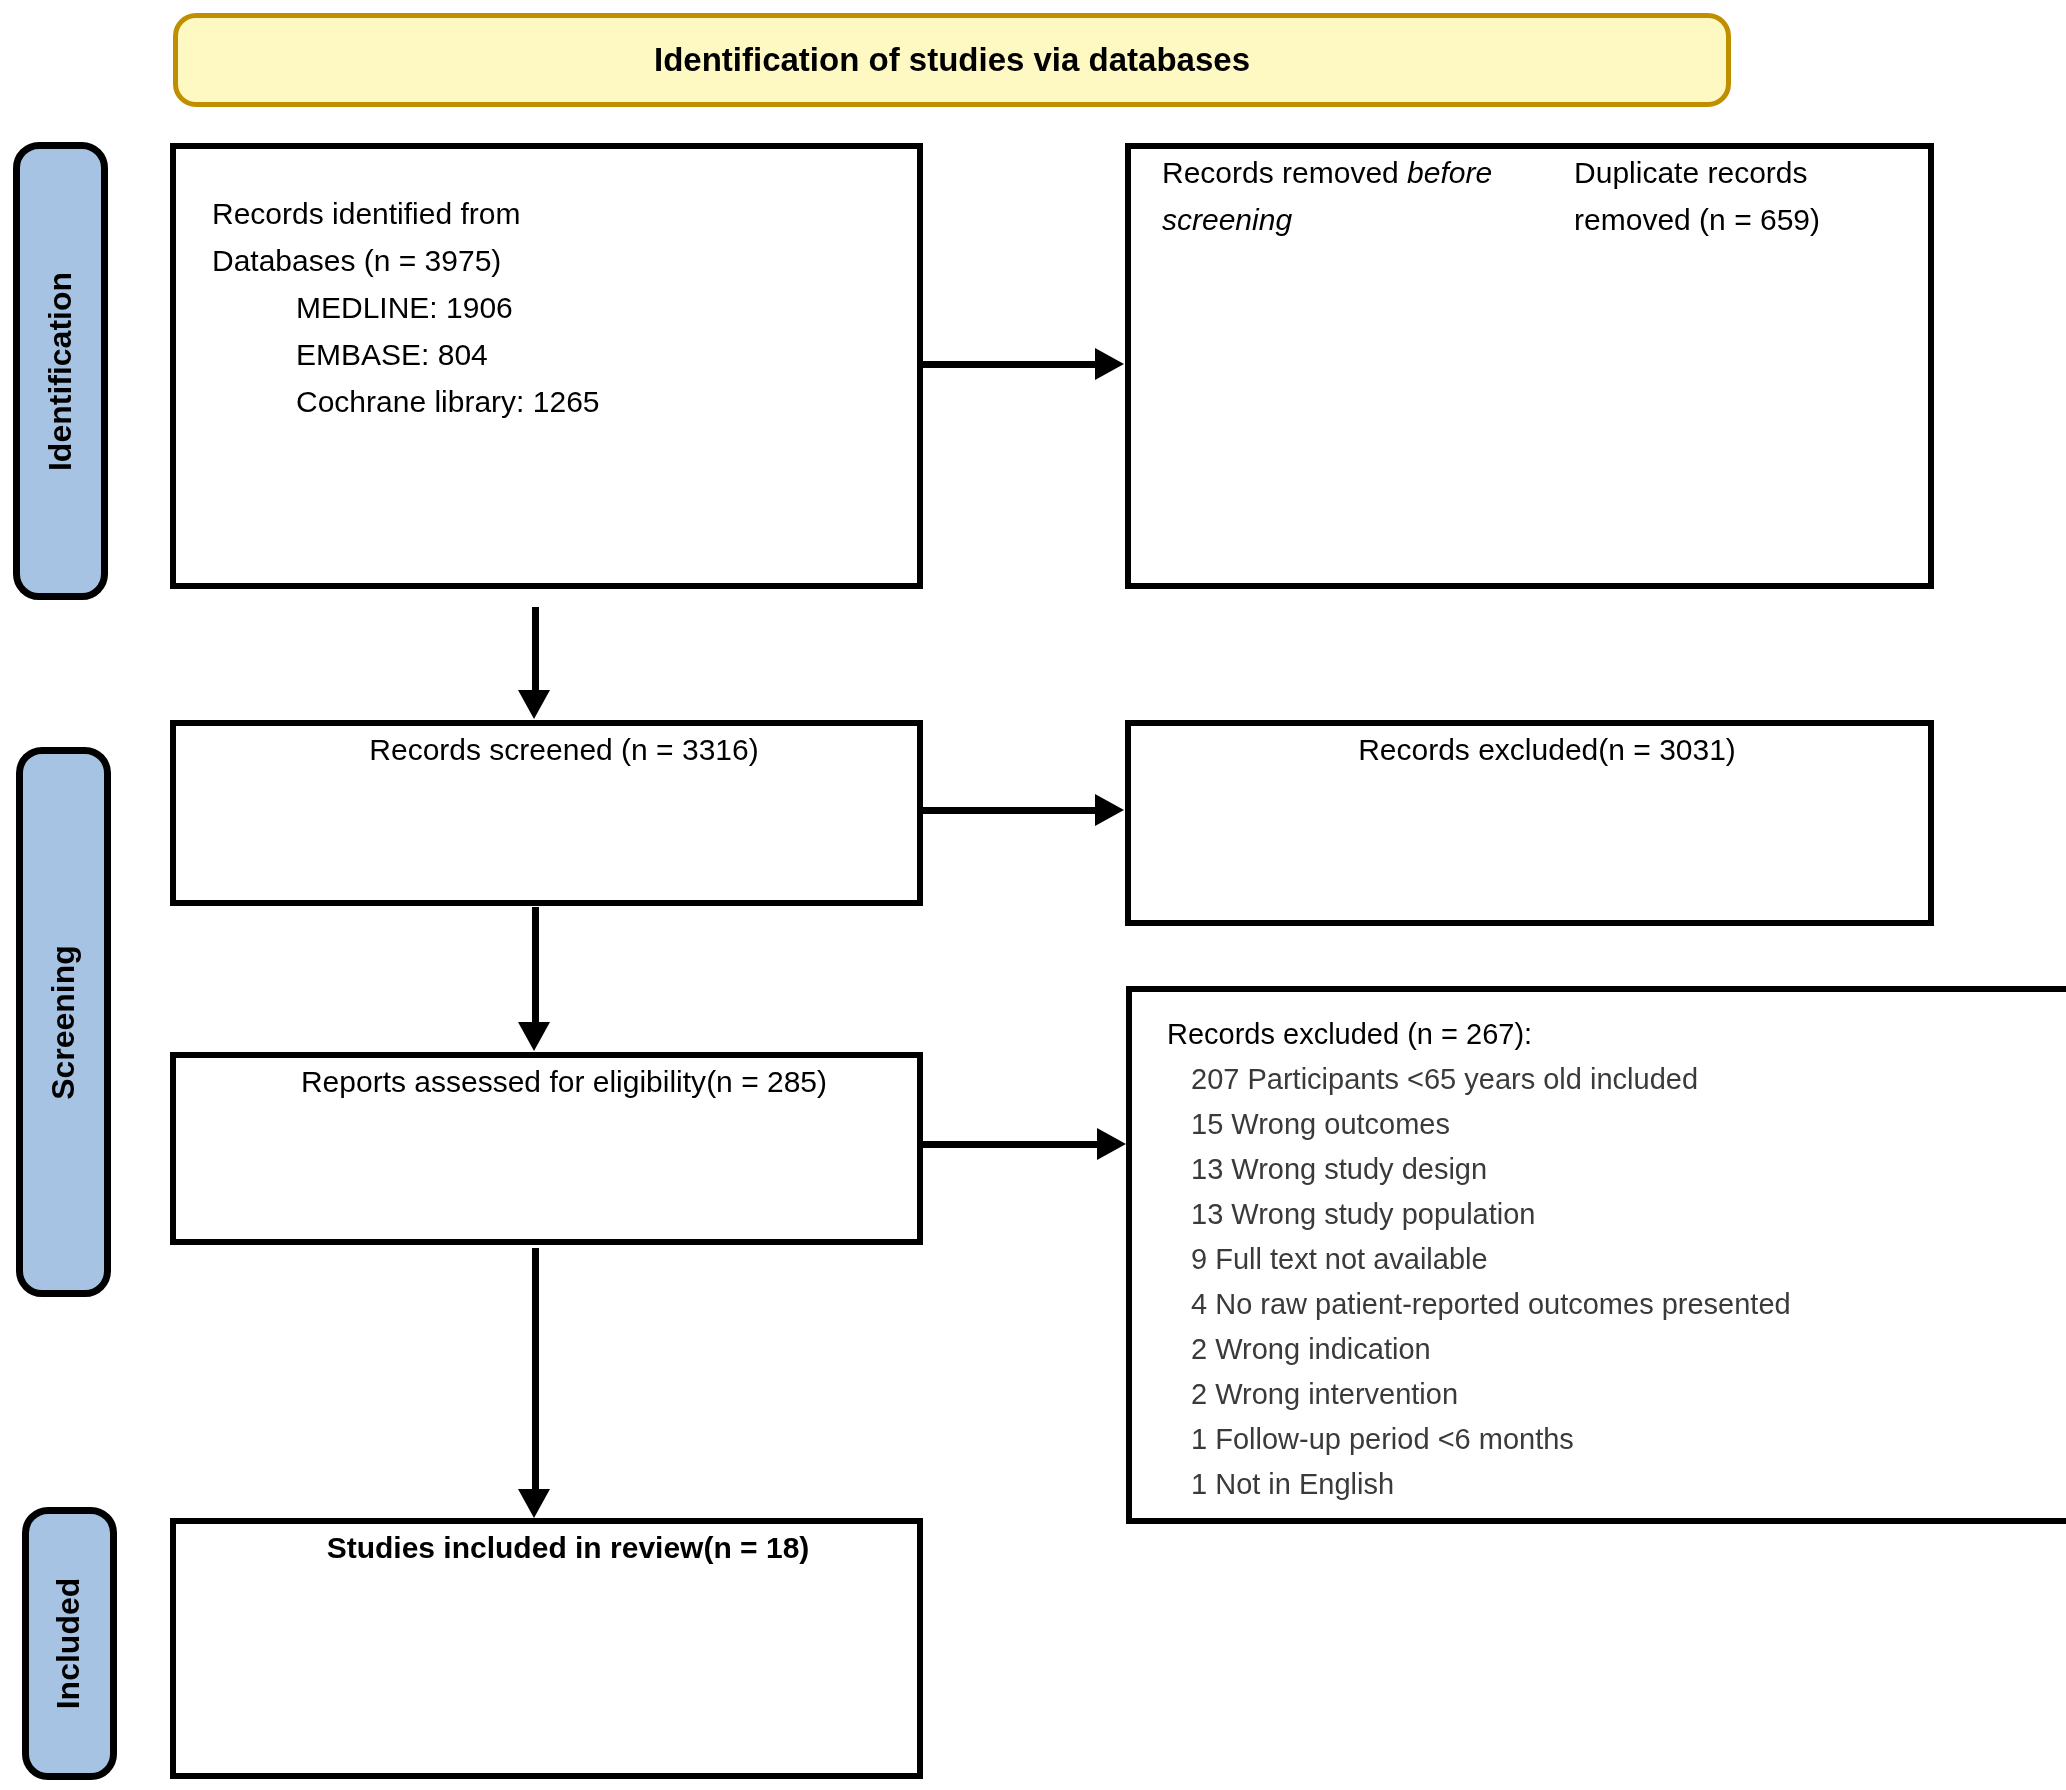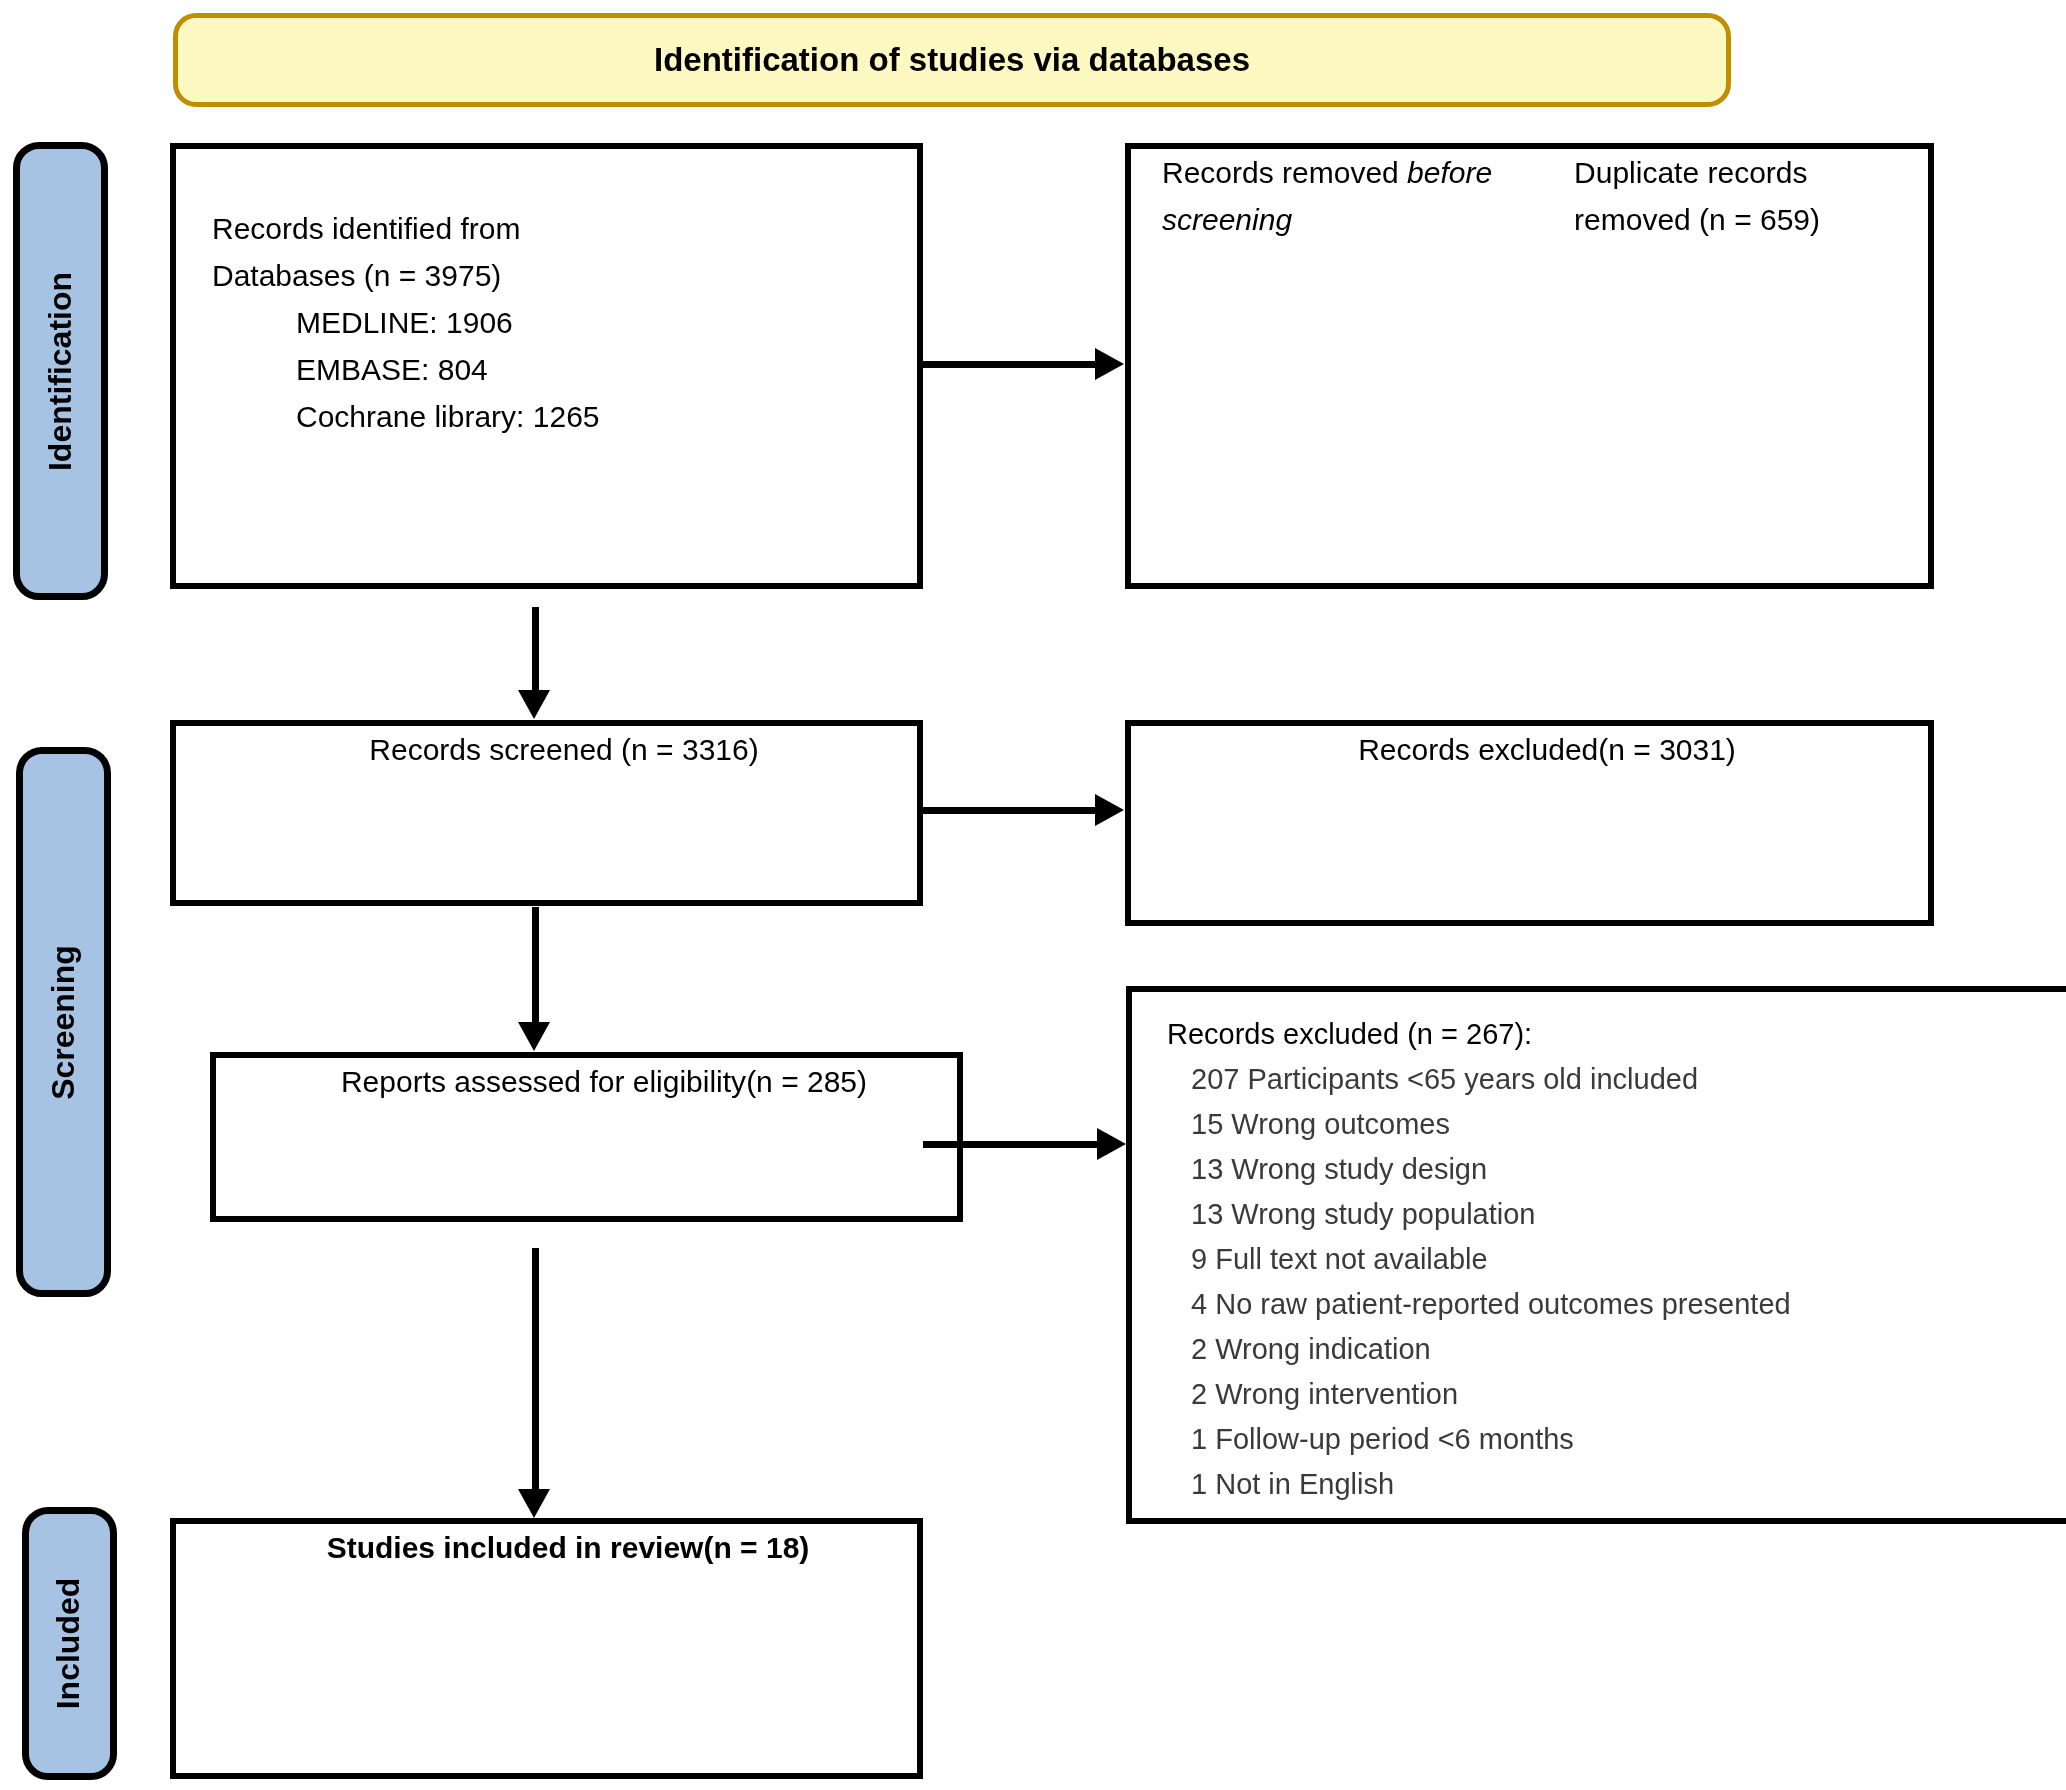--- a/index.html
+++ b/index.html
@@ -30,25 +30,25 @@
   }
   #stage-identification{left:13px;top:142px;width:95px;height:458px;}
   #stage-screening{left:15.5px;top:747px;width:95px;height:550px;}
   #stage-included{left:21.5px;top:1507px;width:95px;height:273px;}
   
   .fbox{
     position:absolute;background:#fff;border:6.6px solid #000;
     box-sizing:border-box;font-size:30px;line-height:47px;
   }
   .vcenter{display:flex;flex-direction:row;justify-content:center;}
-  #box-identified{left:170px;top:143px;width:753px;height:446px;padding:56px 12px 0 36px;}
+  #box-identified{left:170px;top:143px;width:753px;height:446px;padding:41px 12px 0 36px;}
   #box-removed{left:1125px;top:143px;width:809px;height:446px;padding-left:31px;}
   #box-screened{left:170px;top:720px;width:753px;height:186px;padding-left:35px;}
   #box-excluded{left:1125px;top:720px;width:809px;height:206px;padding-left:35px;}
-  #box-assessed{left:170px;top:1052px;width:753px;height:170px;padding-left:35px;margin-left:40px;}
+  #box-assessed{left:170px;top:1052px;width:753px;height:193px;padding-left:35px;}
   #box-excluded-detail{left:1126px;top:986px;width:1066px;height:538px;padding:20px 6px 0 35px;font-size:29px;line-height:45px;}
   #box-included{left:170px;top:1518px;width:753px;height:261px;padding-left:43px;font-weight:bold;}
   .indent1{padding-left:84px;}
   .indent2{padding-left:72px;}
   .ital{font-style:italic;}
   .detail-item{color:#3A3A3A;margin-left:24px;}
   
   .hline{position:absolute;height:6.6px;background:#000;}
   .vline{position:absolute;width:6.6px;background:#000;}
   .head-right{

